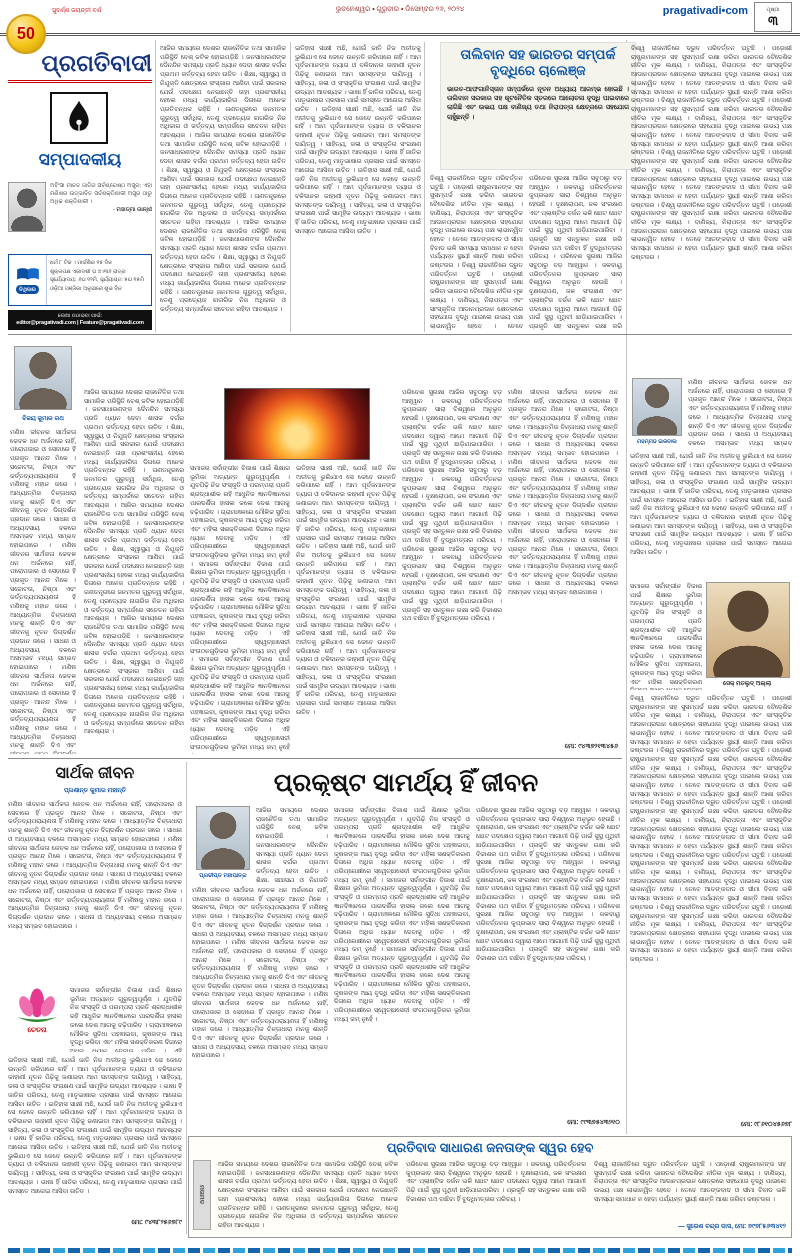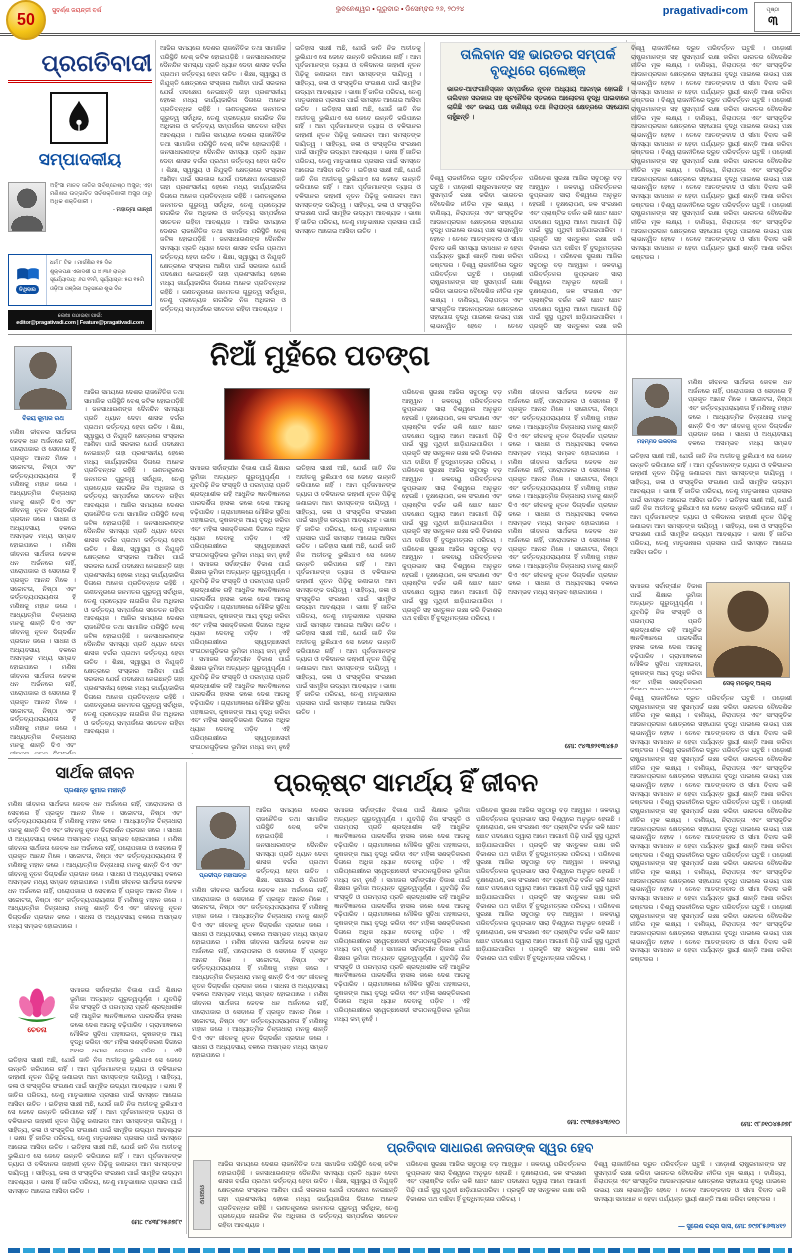--- a/index.html
+++ b/index.html
@@ -66,21 +66,21 @@
 
   <div class="abs" style="left:52px;top:6px;width:150px;height:10px;font-size:6.2px;color:#c40000;">ସୁବର୍ଣ୍ଣ ଜୟନ୍ତୀ ବର୍ଷ</div>
   <div class="abs" style="left:230px;top:5px;width:340px;height:11px;font-size:7px;color:#8a0f0f;text-align:center;">ଭୁବନେଶ୍ୱର • ଗୁରୁବାର • ଡିସେମ୍ବର ୨୬, ୨୦୨୪</div>
   <div class="abs" style="left:608px;top:4px;width:140px;height:14px;font-size:11px;font-weight:bold;color:#0b4ea2;text-align:right;">pragativadi•com</div>
   <div id="page-badge" class="abs" style="left:754px;top:2px;width:38px;height:30px;">
     <div class="lbl">ପୃଷ୍ଠା</div>
     <div class="num">୩</div>
   </div>
   <div class="abs" style="left:0;top:33px;width:800px;height:0;border-top:3px double #555;"></div>
 
-  <div class="gold abs" style="left:6px;top:0;width:40px;height:40px;justify-content:center;">
+  <div class="gold abs" style="left:6px;top:14px;width:40px;height:40px;justify-content:center;">
     <span>50</span>
   </div>
   <div class="abs" style="left:8px;top:50px;width:144px;">
     <div id="masthead-title">ପ୍ରଗତିବାଦୀ</div>
   </div>
   <div id="pen-box" class="abs" style="left:50px;top:92px;width:58px;height:52px;">
     <svg viewBox="0 0 24 34" width="26" height="38">
       <path d="M12 1 C9 7 3 12 3 20 a9 9 0 0 0 18 0 C21 12 15 7 12 1 Z" fill="#101010"></path>
       <circle cx="12" cy="21" r="2.4" fill="#fff"></circle>
       <rect x="11.4" y="23" width="1.2" height="8" fill="#fff"></rect>
@@ -129,21 +129,20 @@
     <div id="taliban-head">ତାଲିବାନ ସହ ଭାରତର ସମ୍ପର୍କ ବୃଦ୍ଧିରେ ଚାଲେଞ୍ଜ</div>
     <div id="taliban-lead">ଭାରତ-ଆଫଗାନିସ୍ତାନ ସମ୍ପର୍କରେ ନୂତନ ଅଧ୍ୟାୟ ଆରମ୍ଭ ହୋଇଛି । ତାଲିବାନ ସରକାର ସହ କୂଟନୈତିକ ସ୍ତରରେ ଆଲୋଚନା ବୃଦ୍ଧି ପାଇବାରେ ଲାଗିଛି ଏବଂ ଉଭୟ ପକ୍ଷ ବାଣିଜ୍ୟ ତଥା ନିରାପତ୍ତା କ୍ଷେତ୍ରରେ ସହଯୋଗ ଚାହୁଁଛନ୍ତି ।</div>
   </div>
   <div class="col" style="left:430px;top:174px;width:93px;height:156px;">ବିଶ୍ୱ ରାଜନୀତିରେ ଦ୍ରୁତ ପରିବର୍ତ୍ତନ ଘଟୁଛି । ପଡ଼ୋଶୀ ରାଷ୍ଟ୍ରମାନଙ୍କ ସହ ସୁସମ୍ପର୍କ ରକ୍ଷା କରିବା ଭାରତର ବୈଦେଶିକ ନୀତିର ମୂଳ ଲକ୍ଷ୍ୟ । ବାଣିଜ୍ୟ, ନିରାପତ୍ତା ଏବଂ ସାଂସ୍କୃତିକ ଆଦାନପ୍ରଦାନ କ୍ଷେତ୍ରରେ ସହଯୋଗ ବୃଦ୍ଧି ପାଇଲେ ଉଭୟ ପକ୍ଷ ଲାଭାନ୍ୱିତ ହେବେ । ତେବେ ଆତଙ୍କବାଦ ଓ ସୀମା ବିବାଦ ଭଳି ସମସ୍ୟା ସମାଧାନ ନ ହେବା ପର୍ଯ୍ୟନ୍ତ ସ୍ଥାୟୀ ଶାନ୍ତି ଆଶା କରିବା କଷ୍ଟକର । ବିଶ୍ୱ ରାଜନୀତିରେ ଦ୍ରୁତ ପରିବର୍ତ୍ତନ ଘଟୁଛି । ପଡ଼ୋଶୀ ରାଷ୍ଟ୍ରମାନଙ୍କ ସହ ସୁସମ୍ପର୍କ ରକ୍ଷା କରିବା ଭାରତର ବୈଦେଶିକ ନୀତିର ମୂଳ ଲକ୍ଷ୍ୟ । ବାଣିଜ୍ୟ, ନିରାପତ୍ତା ଏବଂ ସାଂସ୍କୃତିକ ଆଦାନପ୍ରଦାନ କ୍ଷେତ୍ରରେ ସହଯୋଗ ବୃଦ୍ଧି ପାଇଲେ ଉଭୟ ପକ୍ଷ ଲାଭାନ୍ୱିତ ହେବେ । ତେବେ ଆତଙ୍କବାଦ ଓ ସୀମା ବିବାଦ ଭଳି ସମସ୍ୟା ସମାଧାନ ନ ହେବା ପର୍ଯ୍ୟନ୍ତ ସ୍ଥାୟୀ ଶାନ୍ତି ଆଶା କରିବା କଷ୍ଟକର ।</div>
   <div class="col" style="left:529px;top:174px;width:93px;height:156px;">ପରିବେଶ ସୁରକ୍ଷା ଆଜିର ସବୁଠାରୁ ବଡ଼ ଆହ୍ୱାନ । ଜଳବାୟୁ ପରିବର୍ତ୍ତନର କୁପ୍ରଭାବ ସାରା ବିଶ୍ୱରେ ଅନୁଭୂତ ହେଉଛି । ବୃକ୍ଷରୋପଣ, ଜଳ ସଂରକ୍ଷଣ ଏବଂ ପ୍ଲାଷ୍ଟିକ ବର୍ଜନ ଭଳି ଛୋଟ ଛୋଟ ପଦକ୍ଷେପ ଦ୍ୱାରା ଆମେ ଆଗାମୀ ପିଢ଼ି ପାଇଁ ସୁସ୍ଥ ପୃଥିବୀ ଛାଡ଼ିଯାଇପାରିବା । ପ୍ରକୃତି ସହ ସନ୍ତୁଳନ ରକ୍ଷା କରି ବିକାଶର ପଥ ବାଛିବା ହିଁ ବୁଦ୍ଧିମତ୍ତାର ପରିଚୟ । ପରିବେଶ ସୁରକ୍ଷା ଆଜିର ସବୁଠାରୁ ବଡ଼ ଆହ୍ୱାନ । ଜଳବାୟୁ ପରିବର୍ତ୍ତନର କୁପ୍ରଭାବ ସାରା ବିଶ୍ୱରେ ଅନୁଭୂତ ହେଉଛି । ବୃକ୍ଷରୋପଣ, ଜଳ ସଂରକ୍ଷଣ ଏବଂ ପ୍ଲାଷ୍ଟିକ ବର୍ଜନ ଭଳି ଛୋଟ ଛୋଟ ପଦକ୍ଷେପ ଦ୍ୱାରା ଆମେ ଆଗାମୀ ପିଢ଼ି ପାଇଁ ସୁସ୍ଥ ପୃଥିବୀ ଛାଡ଼ିଯାଇପାରିବା । ପ୍ରକୃତି ସହ ସନ୍ତୁଳନ ରକ୍ଷା କରି ବିକାଶର ପଥ ବାଛିବା ହିଁ ବୁଦ୍ଧିମତ୍ତାର ପରିଚୟ ।</div>
 
   <div class="col" style="left:631px;top:44px;width:161px;height:286px;">ବିଶ୍ୱ ରାଜନୀତିରେ ଦ୍ରୁତ ପରିବର୍ତ୍ତନ ଘଟୁଛି । ପଡ଼ୋଶୀ ରାଷ୍ଟ୍ରମାନଙ୍କ ସହ ସୁସମ୍ପର୍କ ରକ୍ଷା କରିବା ଭାରତର ବୈଦେଶିକ ନୀତିର ମୂଳ ଲକ୍ଷ୍ୟ । ବାଣିଜ୍ୟ, ନିରାପତ୍ତା ଏବଂ ସାଂସ୍କୃତିକ ଆଦାନପ୍ରଦାନ କ୍ଷେତ୍ରରେ ସହଯୋଗ ବୃଦ୍ଧି ପାଇଲେ ଉଭୟ ପକ୍ଷ ଲାଭାନ୍ୱିତ ହେବେ । ତେବେ ଆତଙ୍କବାଦ ଓ ସୀମା ବିବାଦ ଭଳି ସମସ୍ୟା ସମାଧାନ ନ ହେବା ପର୍ଯ୍ୟନ୍ତ ସ୍ଥାୟୀ ଶାନ୍ତି ଆଶା କରିବା କଷ୍ଟକର । ବିଶ୍ୱ ରାଜନୀତିରେ ଦ୍ରୁତ ପରିବର୍ତ୍ତନ ଘଟୁଛି । ପଡ଼ୋଶୀ ରାଷ୍ଟ୍ରମାନଙ୍କ ସହ ସୁସମ୍ପର୍କ ରକ୍ଷା କରିବା ଭାରତର ବୈଦେଶିକ ନୀତିର ମୂଳ ଲକ୍ଷ୍ୟ । ବାଣିଜ୍ୟ, ନିରାପତ୍ତା ଏବଂ ସାଂସ୍କୃତିକ ଆଦାନପ୍ରଦାନ କ୍ଷେତ୍ରରେ ସହଯୋଗ ବୃଦ୍ଧି ପାଇଲେ ଉଭୟ ପକ୍ଷ ଲାଭାନ୍ୱିତ ହେବେ । ତେବେ ଆତଙ୍କବାଦ ଓ ସୀମା ବିବାଦ ଭଳି ସମସ୍ୟା ସମାଧାନ ନ ହେବା ପର୍ଯ୍ୟନ୍ତ ସ୍ଥାୟୀ ଶାନ୍ତି ଆଶା କରିବା କଷ୍ଟକର । ବିଶ୍ୱ ରାଜନୀତିରେ ଦ୍ରୁତ ପରିବର୍ତ୍ତନ ଘଟୁଛି । ପଡ଼ୋଶୀ ରାଷ୍ଟ୍ରମାନଙ୍କ ସହ ସୁସମ୍ପର୍କ ରକ୍ଷା କରିବା ଭାରତର ବୈଦେଶିକ ନୀତିର ମୂଳ ଲକ୍ଷ୍ୟ । ବାଣିଜ୍ୟ, ନିରାପତ୍ତା ଏବଂ ସାଂସ୍କୃତିକ ଆଦାନପ୍ରଦାନ କ୍ଷେତ୍ରରେ ସହଯୋଗ ବୃଦ୍ଧି ପାଇଲେ ଉଭୟ ପକ୍ଷ ଲାଭାନ୍ୱିତ ହେବେ । ତେବେ ଆତଙ୍କବାଦ ଓ ସୀମା ବିବାଦ ଭଳି ସମସ୍ୟା ସମାଧାନ ନ ହେବା ପର୍ଯ୍ୟନ୍ତ ସ୍ଥାୟୀ ଶାନ୍ତି ଆଶା କରିବା କଷ୍ଟକର । ବିଶ୍ୱ ରାଜନୀତିରେ ଦ୍ରୁତ ପରିବର୍ତ୍ତନ ଘଟୁଛି । ପଡ଼ୋଶୀ ରାଷ୍ଟ୍ରମାନଙ୍କ ସହ ସୁସମ୍ପର୍କ ରକ୍ଷା କରିବା ଭାରତର ବୈଦେଶିକ ନୀତିର ମୂଳ ଲକ୍ଷ୍ୟ । ବାଣିଜ୍ୟ, ନିରାପତ୍ତା ଏବଂ ସାଂସ୍କୃତିକ ଆଦାନପ୍ରଦାନ କ୍ଷେତ୍ରରେ ସହଯୋଗ ବୃଦ୍ଧି ପାଇଲେ ଉଭୟ ପକ୍ଷ ଲାଭାନ୍ୱିତ ହେବେ । ତେବେ ଆତଙ୍କବାଦ ଓ ସୀମା ବିବାଦ ଭଳି ସମସ୍ୟା ସମାଧାନ ନ ହେବା ପର୍ଯ୍ୟନ୍ତ ସ୍ଥାୟୀ ଶାନ୍ତି ଆଶା କରିବା କଷ୍ଟକର ।</div>
 
   <div class="hrule" style="left:8px;top:334px;width:784px;"></div>
 
-  <div class="headline" style="left:120px;top:340px;width:400px;height:42px;font-size:28px;color:#101010;">ନିଆଁ ମୁହଁରେ ପତଙ୍ଗ</div>
   <div class="photo abs" style="left:14px;top:346px;width:58px;height:64px;"></div>
   <div class="caption" style="left:6px;top:414px;width:74px;height:10px;font-size:6.2px;">ବିଜୟ କୁମାର ରଥ</div>
   <div class="col" style="left:10px;top:428px;width:66px;height:326px;">ମଣିଷ ଜୀବନର ସାର୍ଥକତା କେବଳ ଧନ ଅର୍ଜନରେ ନାହିଁ, ପରୋପକାର ଓ ସେବାରେ ହିଁ ପ୍ରକୃତ ଆନନ୍ଦ ମିଳେ । ସଚ୍ଚୋଟତା, ନିଷ୍ଠା ଏବଂ କର୍ତ୍ତବ୍ୟପରାୟଣତା ହିଁ ମଣିଷକୁ ମହାନ କରେ । ଆଧ୍ୟାତ୍ମିକ ଚିନ୍ତାଧାରା ମନକୁ ଶାନ୍ତି ଦିଏ ଏବଂ ଜୀବନକୁ ନୂତନ ଦିଗ୍‌ଦର୍ଶନ ପ୍ରଦାନ କରେ । ସାଧନା ଓ ଅଧ୍ୟବସାୟ ବଳରେ ଅସମ୍ଭବ ମଧ୍ୟ ସମ୍ଭବ ହୋଇପାରେ । ମଣିଷ ଜୀବନର ସାର୍ଥକତା କେବଳ ଧନ ଅର୍ଜନରେ ନାହିଁ, ପରୋପକାର ଓ ସେବାରେ ହିଁ ପ୍ରକୃତ ଆନନ୍ଦ ମିଳେ । ସଚ୍ଚୋଟତା, ନିଷ୍ଠା ଏବଂ କର୍ତ୍ତବ୍ୟପରାୟଣତା ହିଁ ମଣିଷକୁ ମହାନ କରେ । ଆଧ୍ୟାତ୍ମିକ ଚିନ୍ତାଧାରା ମନକୁ ଶାନ୍ତି ଦିଏ ଏବଂ ଜୀବନକୁ ନୂତନ ଦିଗ୍‌ଦର୍ଶନ ପ୍ରଦାନ କରେ । ସାଧନା ଓ ଅଧ୍ୟବସାୟ ବଳରେ ଅସମ୍ଭବ ମଧ୍ୟ ସମ୍ଭବ ହୋଇପାରେ । ମଣିଷ ଜୀବନର ସାର୍ଥକତା କେବଳ ଧନ ଅର୍ଜନରେ ନାହିଁ, ପରୋପକାର ଓ ସେବାରେ ହିଁ ପ୍ରକୃତ ଆନନ୍ଦ ମିଳେ । ସଚ୍ଚୋଟତା, ନିଷ୍ଠା ଏବଂ କର୍ତ୍ତବ୍ୟପରାୟଣତା ହିଁ ମଣିଷକୁ ମହାନ କରେ । ଆଧ୍ୟାତ୍ମିକ ଚିନ୍ତାଧାରା ମନକୁ ଶାନ୍ତି ଦିଏ ଏବଂ ଜୀବନକୁ ନୂତନ ଦିଗ୍‌ଦର୍ଶନ ପ୍ରଦାନ କରେ । ସାଧନା ଓ ଅଧ୍ୟବସାୟ ବଳରେ ଅସମ୍ଭବ ମଧ୍ୟ ସମ୍ଭବ ହୋଇପାରେ ।</div>
   <div class="fire abs" style="left:224px;top:388px;width:146px;height:72px;"></div>
   <div class="col" style="left:84px;top:388px;width:100px;height:366px;">ଆଜିର ସମୟରେ ଦେଶର ରାଜନୈତିକ ତଥା ସାମାଜିକ ପରିସ୍ଥିତି ବେଶ୍ ଜଟିଳ ହୋଇପଡ଼ିଛି । ଜନସାଧାରଣଙ୍କ ଦୈନନ୍ଦିନ ସମସ୍ୟା ପ୍ରତି ଧ୍ୟାନ ଦେବା ଶାସକ ବର୍ଗର ପ୍ରଥମ କର୍ତ୍ତବ୍ୟ ହେବା ଉଚିତ । ଶିକ୍ଷା, ସ୍ୱାସ୍ଥ୍ୟ ଓ ନିଯୁକ୍ତି କ୍ଷେତ୍ରରେ ସଂସ୍କାର ଆଣିବା ପାଇଁ ସରକାର ଯେଉଁ ପଦକ୍ଷେପ ନେଇଛନ୍ତି ତାହା ପ୍ରଶଂସନୀୟ ହେଲେ ମଧ୍ୟ କାର୍ଯ୍ୟକାରିତା ଦିଗରେ ଅନେକ ପ୍ରତିବନ୍ଧକ ରହିଛି । ଗଣତନ୍ତ୍ରରେ ଜନମତର ଗୁରୁତ୍ୱ ସର୍ବାଧିକ, ତେଣୁ ପ୍ରତ୍ୟେକ ନାଗରିକ ନିଜ ଅଧିକାର ଓ କର୍ତ୍ତବ୍ୟ ସମ୍ପର୍କରେ ସଚେତନ ରହିବା ଆବଶ୍ୟକ । ଆଜିର ସମୟରେ ଦେଶର ରାଜନୈତିକ ତଥା ସାମାଜିକ ପରିସ୍ଥିତି ବେଶ୍ ଜଟିଳ ହୋଇପଡ଼ିଛି । ଜନସାଧାରଣଙ୍କ ଦୈନନ୍ଦିନ ସମସ୍ୟା ପ୍ରତି ଧ୍ୟାନ ଦେବା ଶାସକ ବର୍ଗର ପ୍ରଥମ କର୍ତ୍ତବ୍ୟ ହେବା ଉଚିତ । ଶିକ୍ଷା, ସ୍ୱାସ୍ଥ୍ୟ ଓ ନିଯୁକ୍ତି କ୍ଷେତ୍ରରେ ସଂସ୍କାର ଆଣିବା ପାଇଁ ସରକାର ଯେଉଁ ପଦକ୍ଷେପ ନେଇଛନ୍ତି ତାହା ପ୍ରଶଂସନୀୟ ହେଲେ ମଧ୍ୟ କାର୍ଯ୍ୟକାରିତା ଦିଗରେ ଅନେକ ପ୍ରତିବନ୍ଧକ ରହିଛି । ଗଣତନ୍ତ୍ରରେ ଜନମତର ଗୁରୁତ୍ୱ ସର୍ବାଧିକ, ତେଣୁ ପ୍ରତ୍ୟେକ ନାଗରିକ ନିଜ ଅଧିକାର ଓ କର୍ତ୍ତବ୍ୟ ସମ୍ପର୍କରେ ସଚେତନ ରହିବା ଆବଶ୍ୟକ । ଆଜିର ସମୟରେ ଦେଶର ରାଜନୈତିକ ତଥା ସାମାଜିକ ପରିସ୍ଥିତି ବେଶ୍ ଜଟିଳ ହୋଇପଡ଼ିଛି । ଜନସାଧାରଣଙ୍କ ଦୈନନ୍ଦିନ ସମସ୍ୟା ପ୍ରତି ଧ୍ୟାନ ଦେବା ଶାସକ ବର୍ଗର ପ୍ରଥମ କର୍ତ୍ତବ୍ୟ ହେବା ଉଚିତ । ଶିକ୍ଷା, ସ୍ୱାସ୍ଥ୍ୟ ଓ ନିଯୁକ୍ତି କ୍ଷେତ୍ରରେ ସଂସ୍କାର ଆଣିବା ପାଇଁ ସରକାର ଯେଉଁ ପଦକ୍ଷେପ ନେଇଛନ୍ତି ତାହା ପ୍ରଶଂସନୀୟ ହେଲେ ମଧ୍ୟ କାର୍ଯ୍ୟକାରିତା ଦିଗରେ ଅନେକ ପ୍ରତିବନ୍ଧକ ରହିଛି । ଗଣତନ୍ତ୍ରରେ ଜନମତର ଗୁରୁତ୍ୱ ସର୍ବାଧିକ, ତେଣୁ ପ୍ରତ୍ୟେକ ନାଗରିକ ନିଜ ଅଧିକାର ଓ କର୍ତ୍ତବ୍ୟ ସମ୍ପର୍କରେ ସଚେତନ ରହିବା ଆବଶ୍ୟକ ।</div>
   <div class="col pt76" style="left:190px;top:388px;width:100px;height:366px;">ସମାଜର ସର୍ବାଙ୍ଗୀନ ବିକାଶ ପାଇଁ ଶିକ୍ଷାର ଭୂମିକା ଅତ୍ୟନ୍ତ ଗୁରୁତ୍ୱପୂର୍ଣ୍ଣ । ଯୁବପିଢ଼ି ନିଜ ସଂସ୍କୃତି ଓ ପରମ୍ପରା ପ୍ରତି ଶ୍ରଦ୍ଧାଶୀଳ ରହି ଆଧୁନିକ ଜ୍ଞାନବିଜ୍ଞାନରେ ପାରଦର୍ଶିତା ହାସଲ କଲେ ଦେଶ ଆଗକୁ ବଢ଼ିପାରିବ । ଗ୍ରାମାଞ୍ଚଳରେ ମୌଳିକ ସୁବିଧା ପହଞ୍ଚାଇବା, କୃଷକଙ୍କ ଆୟ ବୃଦ୍ଧି କରିବା ଏବଂ ମହିଳା ସଶକ୍ତିକରଣ ଦିଗରେ ଅଧିକ ଧ୍ୟାନ ଦେବାକୁ ପଡ଼ିବ । ଏହି ପରିପ୍ରେକ୍ଷୀରେ ସ୍ୱେଚ୍ଛାସେବୀ ସଂଗଠନଗୁଡ଼ିକର ଭୂମିକା ମଧ୍ୟ କମ୍ ନୁହେଁ । ସମାଜର ସର୍ବାଙ୍ଗୀନ ବିକାଶ ପାଇଁ ଶିକ୍ଷାର ଭୂମିକା ଅତ୍ୟନ୍ତ ଗୁରୁତ୍ୱପୂର୍ଣ୍ଣ । ଯୁବପିଢ଼ି ନିଜ ସଂସ୍କୃତି ଓ ପରମ୍ପରା ପ୍ରତି ଶ୍ରଦ୍ଧାଶୀଳ ରହି ଆଧୁନିକ ଜ୍ଞାନବିଜ୍ଞାନରେ ପାରଦର୍ଶିତା ହାସଲ କଲେ ଦେଶ ଆଗକୁ ବଢ଼ିପାରିବ । ଗ୍ରାମାଞ୍ଚଳରେ ମୌଳିକ ସୁବିଧା ପହଞ୍ଚାଇବା, କୃଷକଙ୍କ ଆୟ ବୃଦ୍ଧି କରିବା ଏବଂ ମହିଳା ସଶକ୍ତିକରଣ ଦିଗରେ ଅଧିକ ଧ୍ୟାନ ଦେବାକୁ ପଡ଼ିବ । ଏହି ପରିପ୍ରେକ୍ଷୀରେ ସ୍ୱେଚ୍ଛାସେବୀ ସଂଗଠନଗୁଡ଼ିକର ଭୂମିକା ମଧ୍ୟ କମ୍ ନୁହେଁ । ସମାଜର ସର୍ବାଙ୍ଗୀନ ବିକାଶ ପାଇଁ ଶିକ୍ଷାର ଭୂମିକା ଅତ୍ୟନ୍ତ ଗୁରୁତ୍ୱପୂର୍ଣ୍ଣ । ଯୁବପିଢ଼ି ନିଜ ସଂସ୍କୃତି ଓ ପରମ୍ପରା ପ୍ରତି ଶ୍ରଦ୍ଧାଶୀଳ ରହି ଆଧୁନିକ ଜ୍ଞାନବିଜ୍ଞାନରେ ପାରଦର୍ଶିତା ହାସଲ କଲେ ଦେଶ ଆଗକୁ ବଢ଼ିପାରିବ । ଗ୍ରାମାଞ୍ଚଳରେ ମୌଳିକ ସୁବିଧା ପହଞ୍ଚାଇବା, କୃଷକଙ୍କ ଆୟ ବୃଦ୍ଧି କରିବା ଏବଂ ମହିଳା ସଶକ୍ତିକରଣ ଦିଗରେ ଅଧିକ ଧ୍ୟାନ ଦେବାକୁ ପଡ଼ିବ । ଏହି ପରିପ୍ରେକ୍ଷୀରେ ସ୍ୱେଚ୍ଛାସେବୀ ସଂଗଠନଗୁଡ଼ିକର ଭୂମିକା ମଧ୍ୟ କମ୍ ନୁହେଁ ।</div>
   <div class="col pt76" style="left:296px;top:388px;width:100px;height:366px;">ଇତିହାସ ସାକ୍ଷୀ ଅଛି, ଯେଉଁ ଜାତି ନିଜ ଅତୀତକୁ ଭୁଲିଯାଏ ସେ କେବେ ଉନ୍ନତି କରିପାରେ ନାହିଁ । ଆମ ପୂର୍ବଜମାନଙ୍କ ତ୍ୟାଗ ଓ ବଳିଦାନର କାହାଣୀ ନୂତନ ପିଢ଼ିକୁ ଜଣାଇବା ଆମ ସମସ୍ତଙ୍କ ଦାୟିତ୍ୱ । ସାହିତ୍ୟ, କଳା ଓ ସଂସ୍କୃତିର ସଂରକ୍ଷଣ ପାଇଁ ସାମୂହିକ ଉଦ୍ୟମ ଆବଶ୍ୟକ । ଭାଷା ହିଁ ଜାତିର ପରିଚୟ, ତେଣୁ ମାତୃଭାଷାର ପ୍ରସାର ପାଇଁ ସମସ୍ତେ ଆଗେଇ ଆସିବା ଉଚିତ । ଇତିହାସ ସାକ୍ଷୀ ଅଛି, ଯେଉଁ ଜାତି ନିଜ ଅତୀତକୁ ଭୁଲିଯାଏ ସେ କେବେ ଉନ୍ନତି କରିପାରେ ନାହିଁ । ଆମ ପୂର୍ବଜମାନଙ୍କ ତ୍ୟାଗ ଓ ବଳିଦାନର କାହାଣୀ ନୂତନ ପିଢ଼ିକୁ ଜଣାଇବା ଆମ ସମସ୍ତଙ୍କ ଦାୟିତ୍ୱ । ସାହିତ୍ୟ, କଳା ଓ ସଂସ୍କୃତିର ସଂରକ୍ଷଣ ପାଇଁ ସାମୂହିକ ଉଦ୍ୟମ ଆବଶ୍ୟକ । ଭାଷା ହିଁ ଜାତିର ପରିଚୟ, ତେଣୁ ମାତୃଭାଷାର ପ୍ରସାର ପାଇଁ ସମସ୍ତେ ଆଗେଇ ଆସିବା ଉଚିତ । ଇତିହାସ ସାକ୍ଷୀ ଅଛି, ଯେଉଁ ଜାତି ନିଜ ଅତୀତକୁ ଭୁଲିଯାଏ ସେ କେବେ ଉନ୍ନତି କରିପାରେ ନାହିଁ । ଆମ ପୂର୍ବଜମାନଙ୍କ ତ୍ୟାଗ ଓ ବଳିଦାନର କାହାଣୀ ନୂତନ ପିଢ଼ିକୁ ଜଣାଇବା ଆମ ସମସ୍ତଙ୍କ ଦାୟିତ୍ୱ । ସାହିତ୍ୟ, କଳା ଓ ସଂସ୍କୃତିର ସଂରକ୍ଷଣ ପାଇଁ ସାମୂହିକ ଉଦ୍ୟମ ଆବଶ୍ୟକ । ଭାଷା ହିଁ ଜାତିର ପରିଚୟ, ତେଣୁ ମାତୃଭାଷାର ପ୍ରସାର ପାଇଁ ସମସ୍ତେ ଆଗେଇ ଆସିବା ଉଚିତ ।</div>
   <div class="col" style="left:402px;top:388px;width:100px;height:366px;">ପରିବେଶ ସୁରକ୍ଷା ଆଜିର ସବୁଠାରୁ ବଡ଼ ଆହ୍ୱାନ । ଜଳବାୟୁ ପରିବର୍ତ୍ତନର କୁପ୍ରଭାବ ସାରା ବିଶ୍ୱରେ ଅନୁଭୂତ ହେଉଛି । ବୃକ୍ଷରୋପଣ, ଜଳ ସଂରକ୍ଷଣ ଏବଂ ପ୍ଲାଷ୍ଟିକ ବର୍ଜନ ଭଳି ଛୋଟ ଛୋଟ ପଦକ୍ଷେପ ଦ୍ୱାରା ଆମେ ଆଗାମୀ ପିଢ଼ି ପାଇଁ ସୁସ୍ଥ ପୃଥିବୀ ଛାଡ଼ିଯାଇପାରିବା । ପ୍ରକୃତି ସହ ସନ୍ତୁଳନ ରକ୍ଷା କରି ବିକାଶର ପଥ ବାଛିବା ହିଁ ବୁଦ୍ଧିମତ୍ତାର ପରିଚୟ । ପରିବେଶ ସୁରକ୍ଷା ଆଜିର ସବୁଠାରୁ ବଡ଼ ଆହ୍ୱାନ । ଜଳବାୟୁ ପରିବର୍ତ୍ତନର କୁପ୍ରଭାବ ସାରା ବିଶ୍ୱରେ ଅନୁଭୂତ ହେଉଛି । ବୃକ୍ଷରୋପଣ, ଜଳ ସଂରକ୍ଷଣ ଏବଂ ପ୍ଲାଷ୍ଟିକ ବର୍ଜନ ଭଳି ଛୋଟ ଛୋଟ ପଦକ୍ଷେପ ଦ୍ୱାରା ଆମେ ଆଗାମୀ ପିଢ଼ି ପାଇଁ ସୁସ୍ଥ ପୃଥିବୀ ଛାଡ଼ିଯାଇପାରିବା । ପ୍ରକୃତି ସହ ସନ୍ତୁଳନ ରକ୍ଷା କରି ବିକାଶର ପଥ ବାଛିବା ହିଁ ବୁଦ୍ଧିମତ୍ତାର ପରିଚୟ । ପରିବେଶ ସୁରକ୍ଷା ଆଜିର ସବୁଠାରୁ ବଡ଼ ଆହ୍ୱାନ । ଜଳବାୟୁ ପରିବର୍ତ୍ତନର କୁପ୍ରଭାବ ସାରା ବିଶ୍ୱରେ ଅନୁଭୂତ ହେଉଛି । ବୃକ୍ଷରୋପଣ, ଜଳ ସଂରକ୍ଷଣ ଏବଂ ପ୍ଲାଷ୍ଟିକ ବର୍ଜନ ଭଳି ଛୋଟ ଛୋଟ ପଦକ୍ଷେପ ଦ୍ୱାରା ଆମେ ଆଗାମୀ ପିଢ଼ି ପାଇଁ ସୁସ୍ଥ ପୃଥିବୀ ଛାଡ଼ିଯାଇପାରିବା । ପ୍ରକୃତି ସହ ସନ୍ତୁଳନ ରକ୍ଷା କରି ବିକାଶର ପଥ ବାଛିବା ହିଁ ବୁଦ୍ଧିମତ୍ତାର ପରିଚୟ ।</div>
   <div class="col" style="left:508px;top:388px;width:110px;height:352px;">ମଣିଷ ଜୀବନର ସାର୍ଥକତା କେବଳ ଧନ ଅର୍ଜନରେ ନାହିଁ, ପରୋପକାର ଓ ସେବାରେ ହିଁ ପ୍ରକୃତ ଆନନ୍ଦ ମିଳେ । ସଚ୍ଚୋଟତା, ନିଷ୍ଠା ଏବଂ କର୍ତ୍ତବ୍ୟପରାୟଣତା ହିଁ ମଣିଷକୁ ମହାନ କରେ । ଆଧ୍ୟାତ୍ମିକ ଚିନ୍ତାଧାରା ମନକୁ ଶାନ୍ତି ଦିଏ ଏବଂ ଜୀବନକୁ ନୂତନ ଦିଗ୍‌ଦର୍ଶନ ପ୍ରଦାନ କରେ । ସାଧନା ଓ ଅଧ୍ୟବସାୟ ବଳରେ ଅସମ୍ଭବ ମଧ୍ୟ ସମ୍ଭବ ହୋଇପାରେ । ମଣିଷ ଜୀବନର ସାର୍ଥକତା କେବଳ ଧନ ଅର୍ଜନରେ ନାହିଁ, ପରୋପକାର ଓ ସେବାରେ ହିଁ ପ୍ରକୃତ ଆନନ୍ଦ ମିଳେ । ସଚ୍ଚୋଟତା, ନିଷ୍ଠା ଏବଂ କର୍ତ୍ତବ୍ୟପରାୟଣତା ହିଁ ମଣିଷକୁ ମହାନ କରେ । ଆଧ୍ୟାତ୍ମିକ ଚିନ୍ତାଧାରା ମନକୁ ଶାନ୍ତି ଦିଏ ଏବଂ ଜୀବନକୁ ନୂତନ ଦିଗ୍‌ଦର୍ଶନ ପ୍ରଦାନ କରେ । ସାଧନା ଓ ଅଧ୍ୟବସାୟ ବଳରେ ଅସମ୍ଭବ ମଧ୍ୟ ସମ୍ଭବ ହୋଇପାରେ । ମଣିଷ ଜୀବନର ସାର୍ଥକତା କେବଳ ଧନ ଅର୍ଜନରେ ନାହିଁ, ପରୋପକାର ଓ ସେବାରେ ହିଁ ପ୍ରକୃତ ଆନନ୍ଦ ମିଳେ । ସଚ୍ଚୋଟତା, ନିଷ୍ଠା ଏବଂ କର୍ତ୍ତବ୍ୟପରାୟଣତା ହିଁ ମଣିଷକୁ ମହାନ କରେ । ଆଧ୍ୟାତ୍ମିକ ଚିନ୍ତାଧାରା ମନକୁ ଶାନ୍ତି ଦିଏ ଏବଂ ଜୀବନକୁ ନୂତନ ଦିଗ୍‌ଦର୍ଶନ ପ୍ରଦାନ କରେ । ସାଧନା ଓ ଅଧ୍ୟବସାୟ ବଳରେ ଅସମ୍ଭବ ମଧ୍ୟ ସମ୍ଭବ ହୋଇପାରେ ।</div>
   <div class="phone" style="left:508px;top:742px;width:110px;height:10px;">ମୋ: ୯୪୩୭୨୧୩୪୫୬</div>

